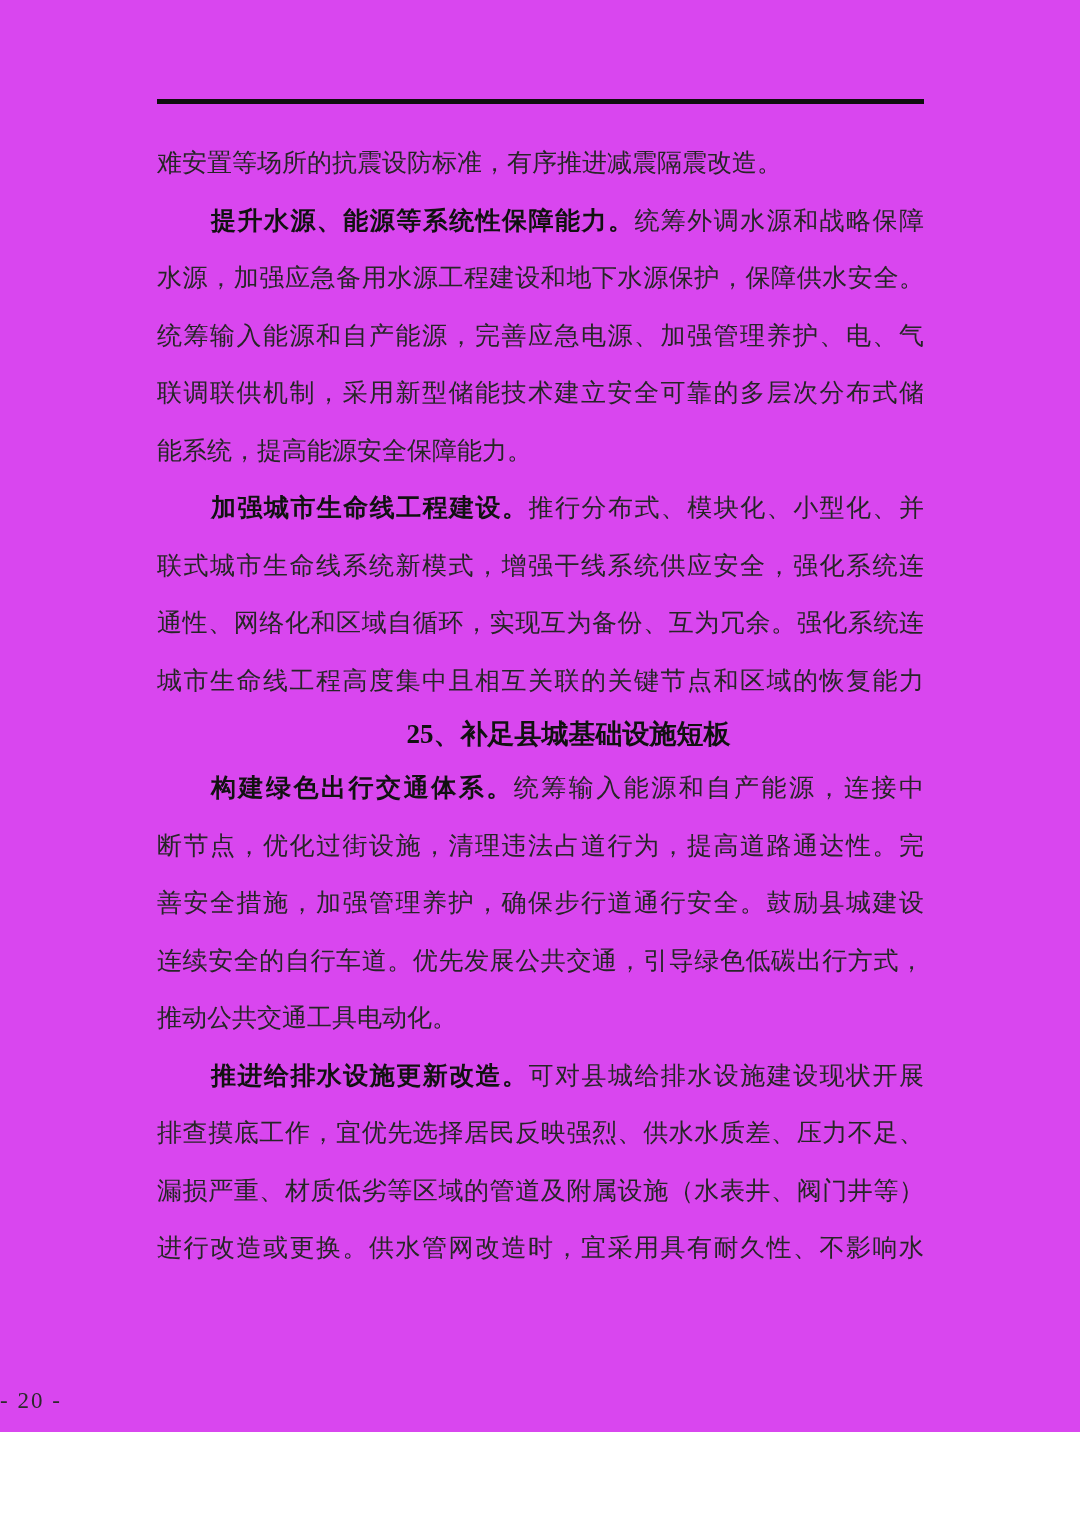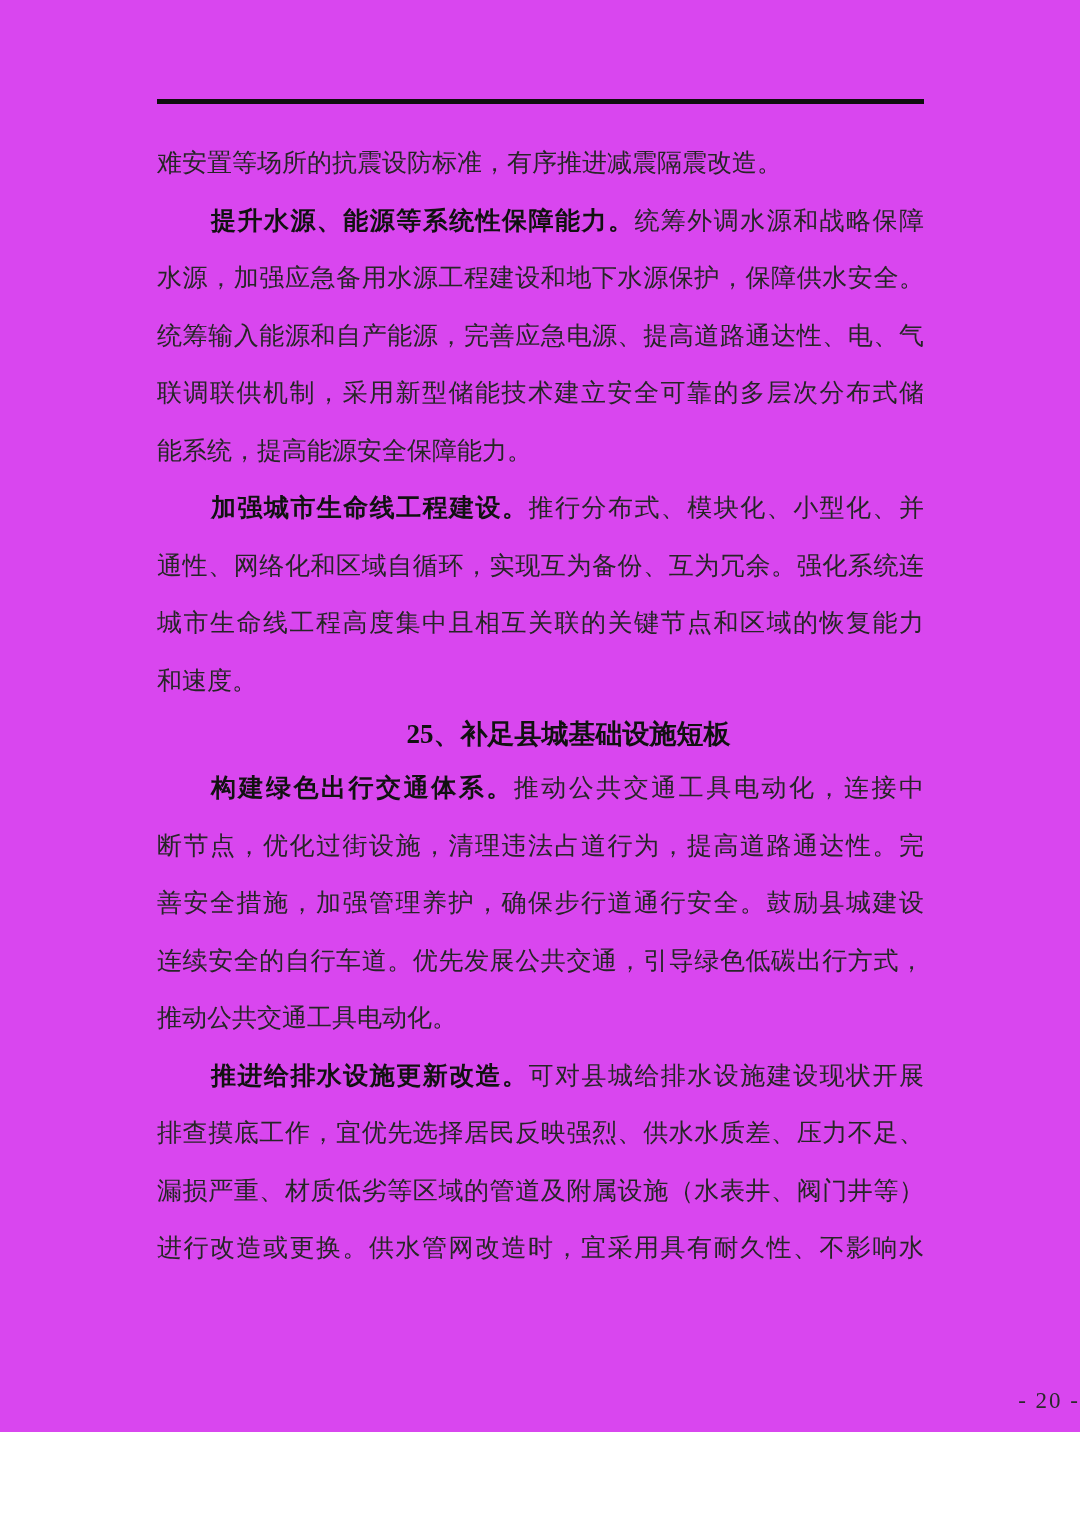--- a/index.html
+++ b/index.html
@@ -57,53 +57,53 @@
     font-size: 27px;
     line-height: 50px;
   }
   .block.heading1 .line { text-indent: 30px; }
   .block.heading2 .line { text-indent: 56px; text-align: center; }
   .footer {
     position: absolute;
     left: 0;
     right: 0;
     top: 1388px;
-    text-align: right;
+    text-align: left;
     font-size: 23px;
     color: #2a2a2a;
     letter-spacing: 2px;
   }
 </style>
 </head>
 <body>
 
 <div class="page">
   <div class="top-rule"></div>
   <div class="content" id="doc-content">
       <div class="block body">
         <div class="line"><span>难安置等场所的抗震设防标准，有序推进减震隔震改造。</span></div>
       </div>
       <div class="block body">
         <div class="line fill indent"><span class="b">提升水源、能源等系统性保障能力。</span><span>统筹外调水源和战略保障</span></div>
         <div class="line fill"><span>水源，加强应急备用水源工程建设和地下水源保护，保障供水安全。</span></div>
-        <div class="line fill"><span>统筹输入能源和自产能源，完善应急电源、提高道路通达性、电、气</span></div>
+        <div class="line fill"><span>统筹输入能源和自产能源，完善应急电源、加强管理养护、电、气</span></div>
         <div class="line fill"><span>联调联供机制，采用新型储能技术建立安全可靠的多层次分布式储</span></div>
         <div class="line"><span>能系统，提高能源安全保障能力。</span></div>
       </div>
       <div class="block body">
         <div class="line fill indent"><span class="b">加强城市生命线工程建设。</span><span>推行分布式、模块化、小型化、并</span></div>
+        <div class="line fill"><span>联式城市生命线系统新模式，增强干线系统供应安全，强化系统连</span></div>
         <div class="line fill"><span>通性、网络化和区域自循环，实现互为备份、互为冗余。强化系统连</span></div>
         <div class="line fill"><span>城市生命线工程高度集中且相互关联的关键节点和区域的恢复能力</span></div>
-        <div class="line"><span>和速度。</span></div>
       </div>
       <div class="block heading2">
         <div class="line"><span class="b">25、补足县城基础设施短板</span></div>
       </div>
       <div class="block body">
-        <div class="line fill indent"><span class="b">构建绿色出行交通体系。</span><span>推动公共交通工具电动化，连接中</span></div>
+        <div class="line fill indent"><span class="b">构建绿色出行交通体系。</span><span>统筹输入能源和自产能源，连接中</span></div>
         <div class="line fill"><span>断节点，优化过街设施，清理违法占道行为，提高道路通达性。完</span></div>
         <div class="line fill"><span>善安全措施，加强管理养护，确保步行道通行安全。鼓励县城建设</span></div>
         <div class="line fill"><span>连续安全的自行车道。优先发展公共交通，引导绿色低碳出行方式，</span></div>
         <div class="line"><span>推动公共交通工具电动化。</span></div>
       </div>
       <div class="block body">
         <div class="line fill indent"><span class="b">推进给排水设施更新改造。</span><span>可对县城给排水设施建设现状开展</span></div>
         <div class="line fill"><span>排查摸底工作，宜优先选择居民反映强烈、供水水质差、压力不足、</span></div>
         <div class="line fill"><span>漏损严重、材质低劣等区域的管道及附属设施（水表井、阀门井等）</span></div>
         <div class="line fill"><span>进行改造或更换。供水管网改造时，宜采用具有耐久性、不影响水</span></div>

